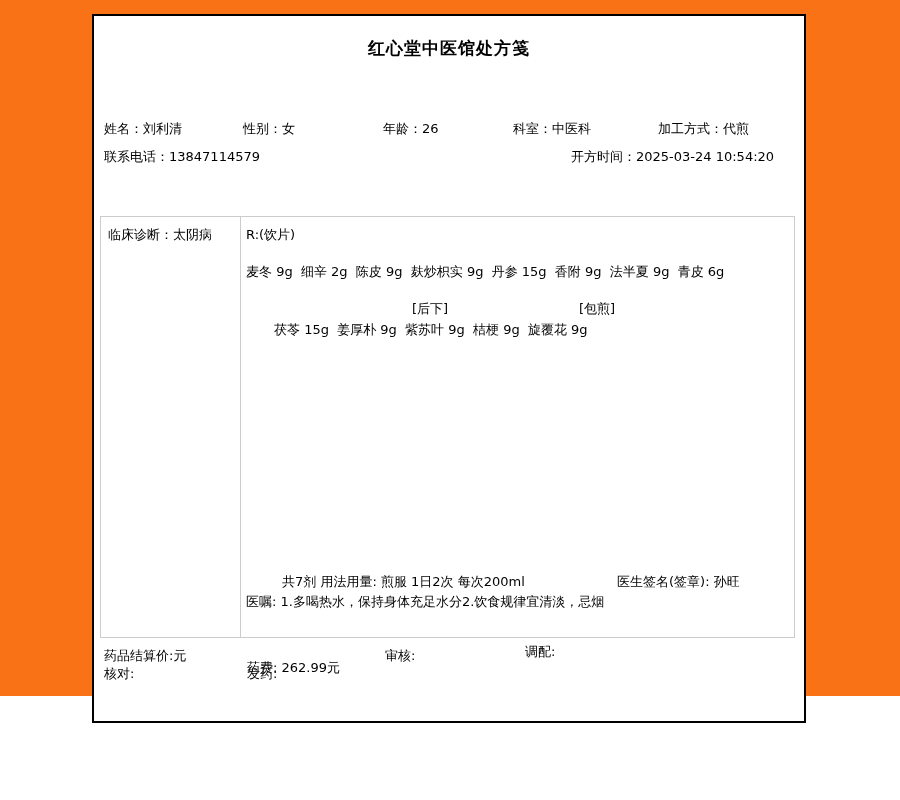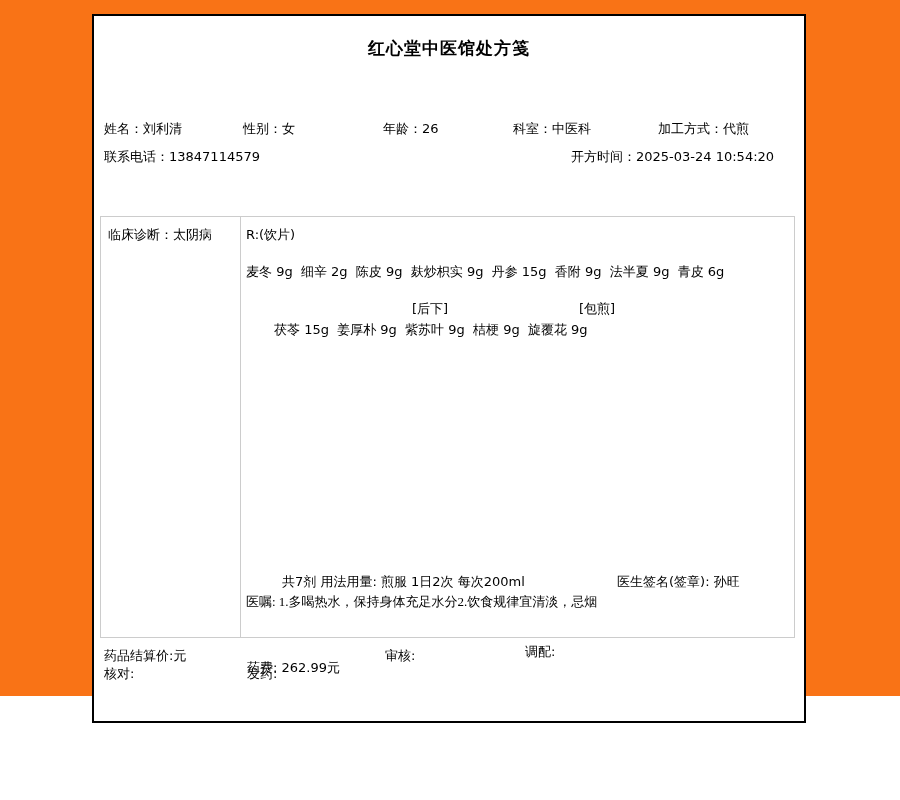--- a/index.html
+++ b/index.html
@@ -36,21 +36,21 @@
     width: 695px; height: 422px;
     border: 1px solid #ccc;
     box-sizing: border-box;
   }
   .rx-divider {
     position: absolute;
     left: 139px; top: 0;
     width: 1px; height: 100%;
     background: #ccc;
   }
-  .instr { line-height: 18px; white-space: nowrap; font-family: Liberation Serif, serif; }
+  .instr { line-height: 18px; white-space: nowrap; }
 </style>
 </head>
 <body>
 
 <div class="stage">
   <div class="page">
 
     <div class="title">红心堂中医馆处方笺</div>
 
     <span class="abs" style="left:10px; top:106px;text-align:center;"><span>姓名：</span><span>刘利清</span></span>

